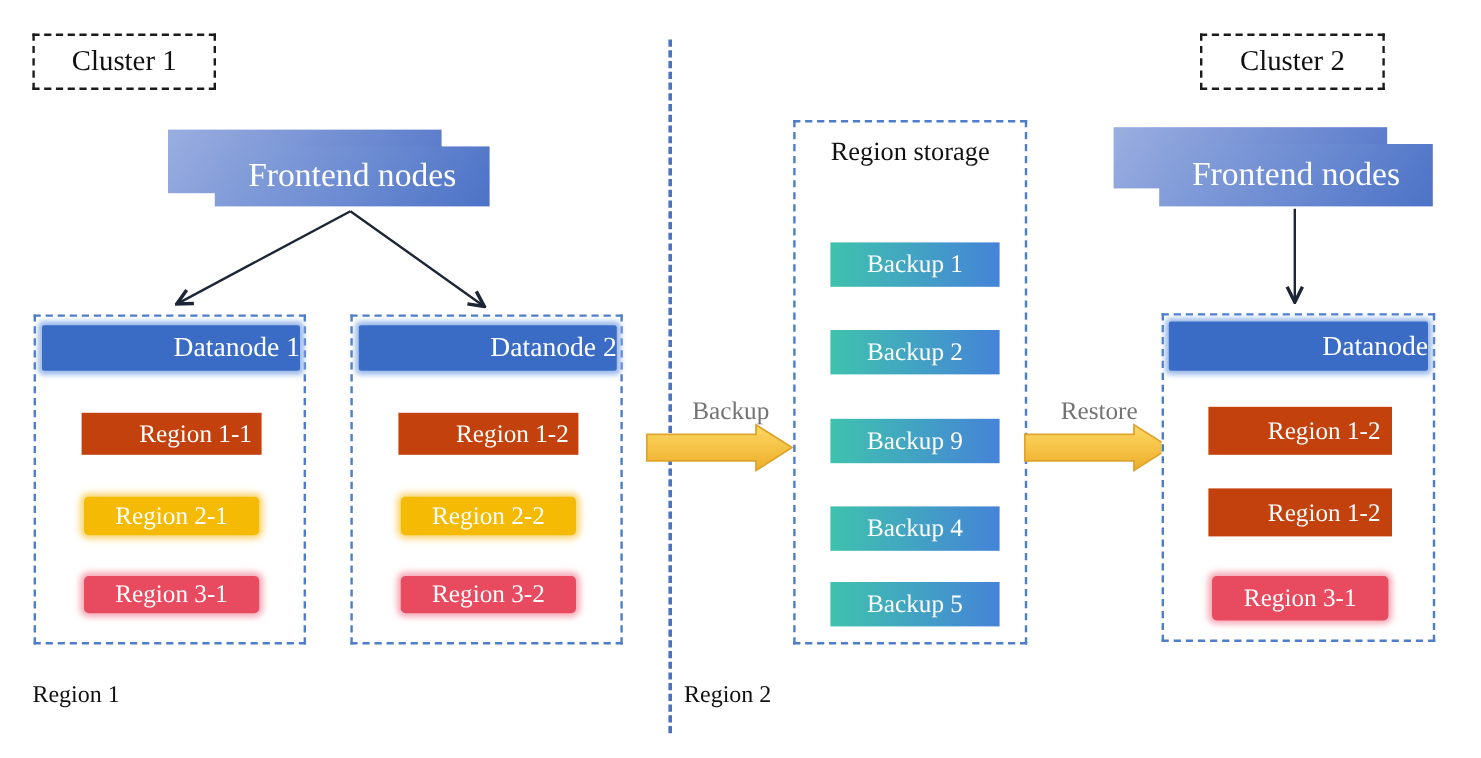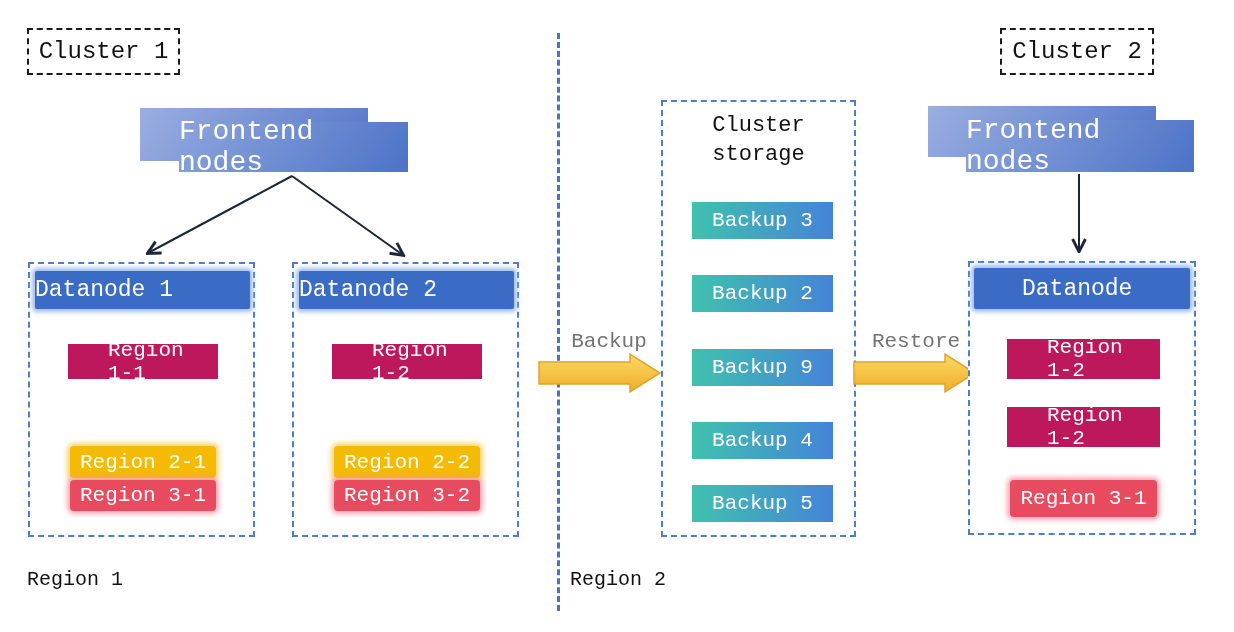--- a/index.html
+++ b/index.html
@@ -1,43 +1,43 @@
 <!DOCTYPE html>
 <html><head>
 <meta charset="utf-8">
 <style>
   html,body { margin:0; padding:0; background:#fff; }
   .canvas {
     position:relative; width:1234px; height:632px; background:#ffffff;
-    font-family:Liberation Mono, monospace; overflow:hidden;
+    font-family:Liberation Serif, serif; overflow:hidden;
   }
   .abs { position:absolute; box-sizing:border-box; }
 
   .cluster-label {
     border:2px dashed #1b1b1b; background:#fff; color:#111;
     display:flex; align-items:center; justify-content:center; font-size:24px;
   }
   .fe-back {
     background:linear-gradient(125deg,#9aaee0 0%,#5577c9 100%);
   }
   .fe-front {
     background:linear-gradient(125deg,#8ca4dc 0%,#4d73c7 100%);
     color:#fff; font-size:28px; display:flex; align-items:center; justify-content:center;
   }
   .dn-box { border:2px dashed #4d7dcb; background:#fff; }
   .dn-header {
     background:#3b6cc5; color:#fff; font-size:23px; border-radius:2px;
-    display:flex; align-items:center; justify-content:flex-start;
+    display:flex; align-items:center; justify-content:flex-end;
     box-shadow:0 0 4px 3px rgba(150,182,233,0.9);
   }
   .region {
     color:#fff; font-size:21px; display:flex; align-items:center; justify-content:center;
   }
-  .region.green  { background:#be185d;padding-left:40px; }
-  .region.yellow { background:#f4ba04; border-radius:4px; box-shadow:0 0 5px 3px rgba(248,206,90,0.85);margin-top:32px; }
+  .region.green  { background:#c2410c;padding-left:40px; }
+  .region.yellow { background:#f4ba04; border-radius:4px; box-shadow:0 0 5px 3px rgba(248,206,90,0.85); }
   .region.red    { background:#e84b5f; border-radius:4px; box-shadow:0 0 5px 3px rgba(243,148,163,0.8); }
 
   .storage-box { border:2px dashed #4d7dcb; background:#fff; }
   .storage-title { color:#111; font-size:22px; line-height:29px; text-align:center; }
   .backup-item {
     background:linear-gradient(90deg,#3fc2ae 0%,#4583d8 100%);
     color:#fff; font-size:21px; display:flex; align-items:center; justify-content:center;
   }
 
   .divider { width:0; border-left:3px dashed #4a74c0; }
@@ -97,22 +97,22 @@
     <defs>
       <linearGradient id="yg1" x1="0" y1="0" x2="0" y2="1">
         <stop offset="0" stop-color="#fcd964"></stop>
           <stop offset="1" stop-color="#eead2a"></stop>
       </linearGradient>
     </defs>
     <polygon points="1,12 92,12 92,4 122,23 92,42 92,34 1,34" fill="url(#yg1)" stroke="#dfa42c" stroke-width="1.5"></polygon>
   </svg>
 
   <div class="abs storage-box" style="left:661px; top:100px; width:195px; height:437px;">
-    <div class="abs storage-title" style="left:0; top:9px; width:100%;">Cluster storage</div>
-    <div class="abs backup-item" style="left:29px; top:100px; width:141px; height:37px;">Backup 3</div>
+    <div class="abs storage-title" style="left:0; top:9px; width:100%;">Region storage</div>
+    <div class="abs backup-item" style="left:29px; top:100px; width:141px; height:37px;">Backup 1</div>
     <div class="abs backup-item" style="left:29px; top:173px; width:141px; height:37px;">Backup 2</div>
     <div class="abs backup-item" style="left:29px; top:247px; width:141px; height:37px;">Backup 9</div>
     <div class="abs backup-item" style="left:29px; top:320px; width:141px; height:37px;">Backup 4</div>
     <div class="abs backup-item" style="left:29px; top:383px; width:141px; height:37px;">Backup 5</div>
   </div>
 
   <div class="abs flow-label" style="left:856px; top:330px; width:120px;">Restore</div>
   <svg class="abs" style="left:853px; top:350px;" width="124" height="45" viewBox="0 0 124 45">
     <defs>
       <linearGradient id="yg2" x1="0" y1="0" x2="0" y2="1">

